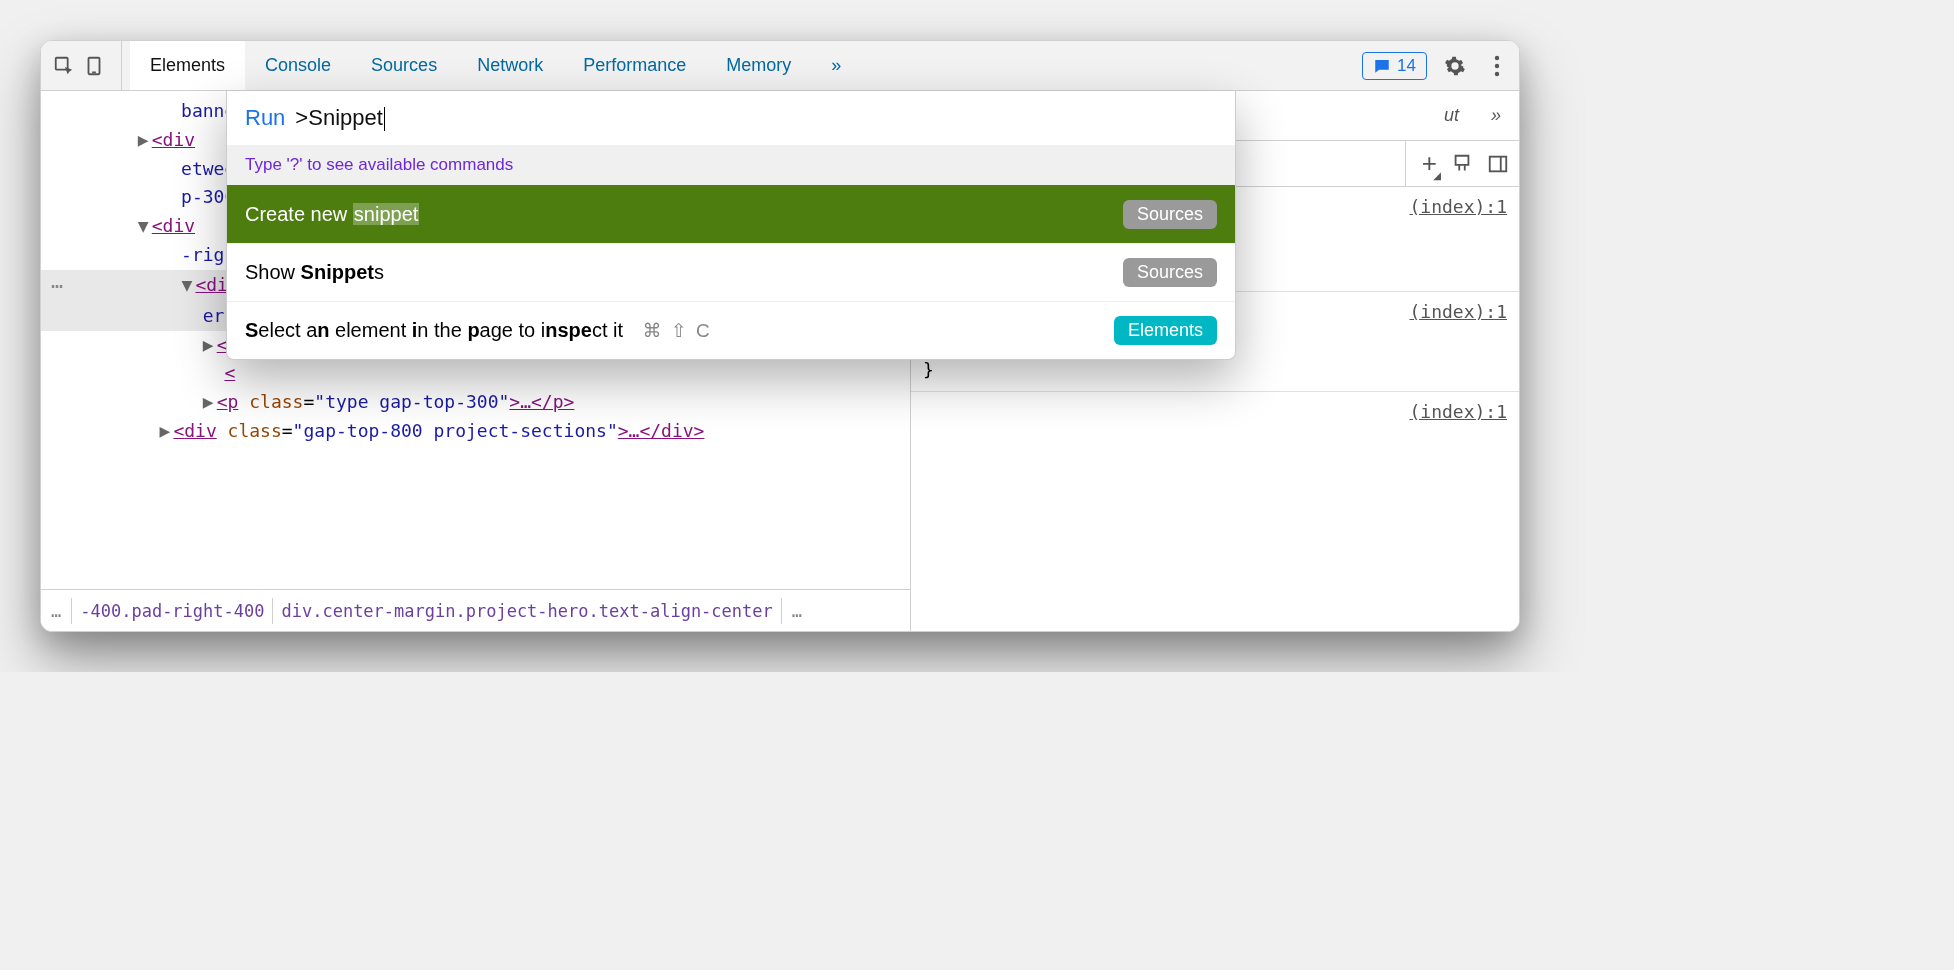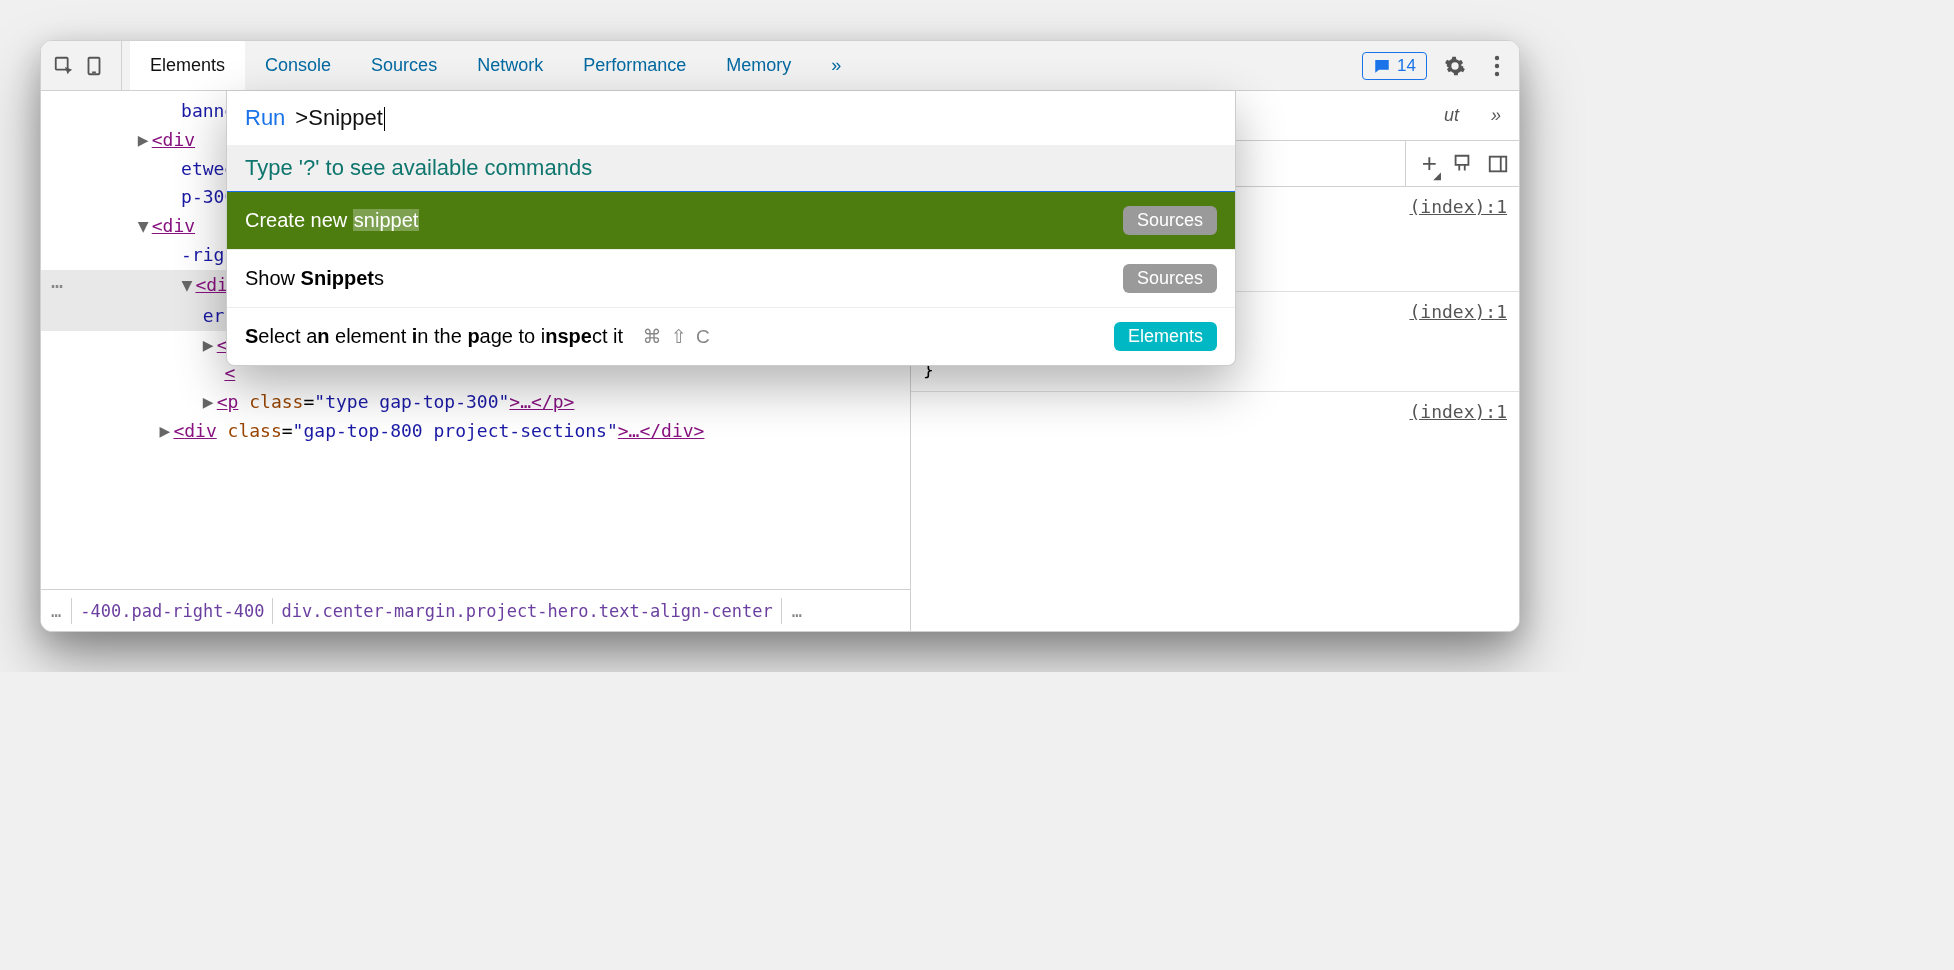--- a/index.html
+++ b/index.html
@@ -99,21 +99,21 @@
   z-index: 100;
   font-size:20px;
   overflow:hidden;
   border:1px solid #ccc;
   border-top:none;
 }
 .cmd-input-row { padding:14px 18px; display:flex; align-items:center; gap:10px; font-size:22px;}
 .cmd-run { color:#1a73e8; font-weight:400;}
 .cmd-query { color:#111;}
 .cursor { display:inline-block; width:1px; height:24px; background:#000; vertical-align:middle; margin-left:1px;}
-.cmd-hint { background:#f0f0f0; color:#0f766e; padding:10px 18px; font-size:22px;}
+.cmd-hint { background:#f0f0f0; color:#6d28d9; padding:10px 18px; font-size:17px;}
 .cmd-item { padding:14px 18px; display:flex; align-items:center; border-top:1px solid #eee;}
 .cmd-item.selected { background:#4d7c0f; color:#fff; border-top:1px solid #1a6fe8;}
 .cmd-item .label { flex:1;}
 .cmd-item .hl { background:#3a84ea; color:#fff; padding:0 1px;}
 .cmd-item.selected .hl { background:rgba(255,255,255,0.28);}
 .cmd-badge { border-radius:6px; padding:4px 14px; font-size:18px; color:#fff;}
 .badge-gray { background:#9a9a9a;}
 .badge-cyan { background:#00b8c4;}
 .shortcut { color:#888; margin-left:14px; font-size:19px; letter-spacing:2px;}
 b { font-weight:700;}

